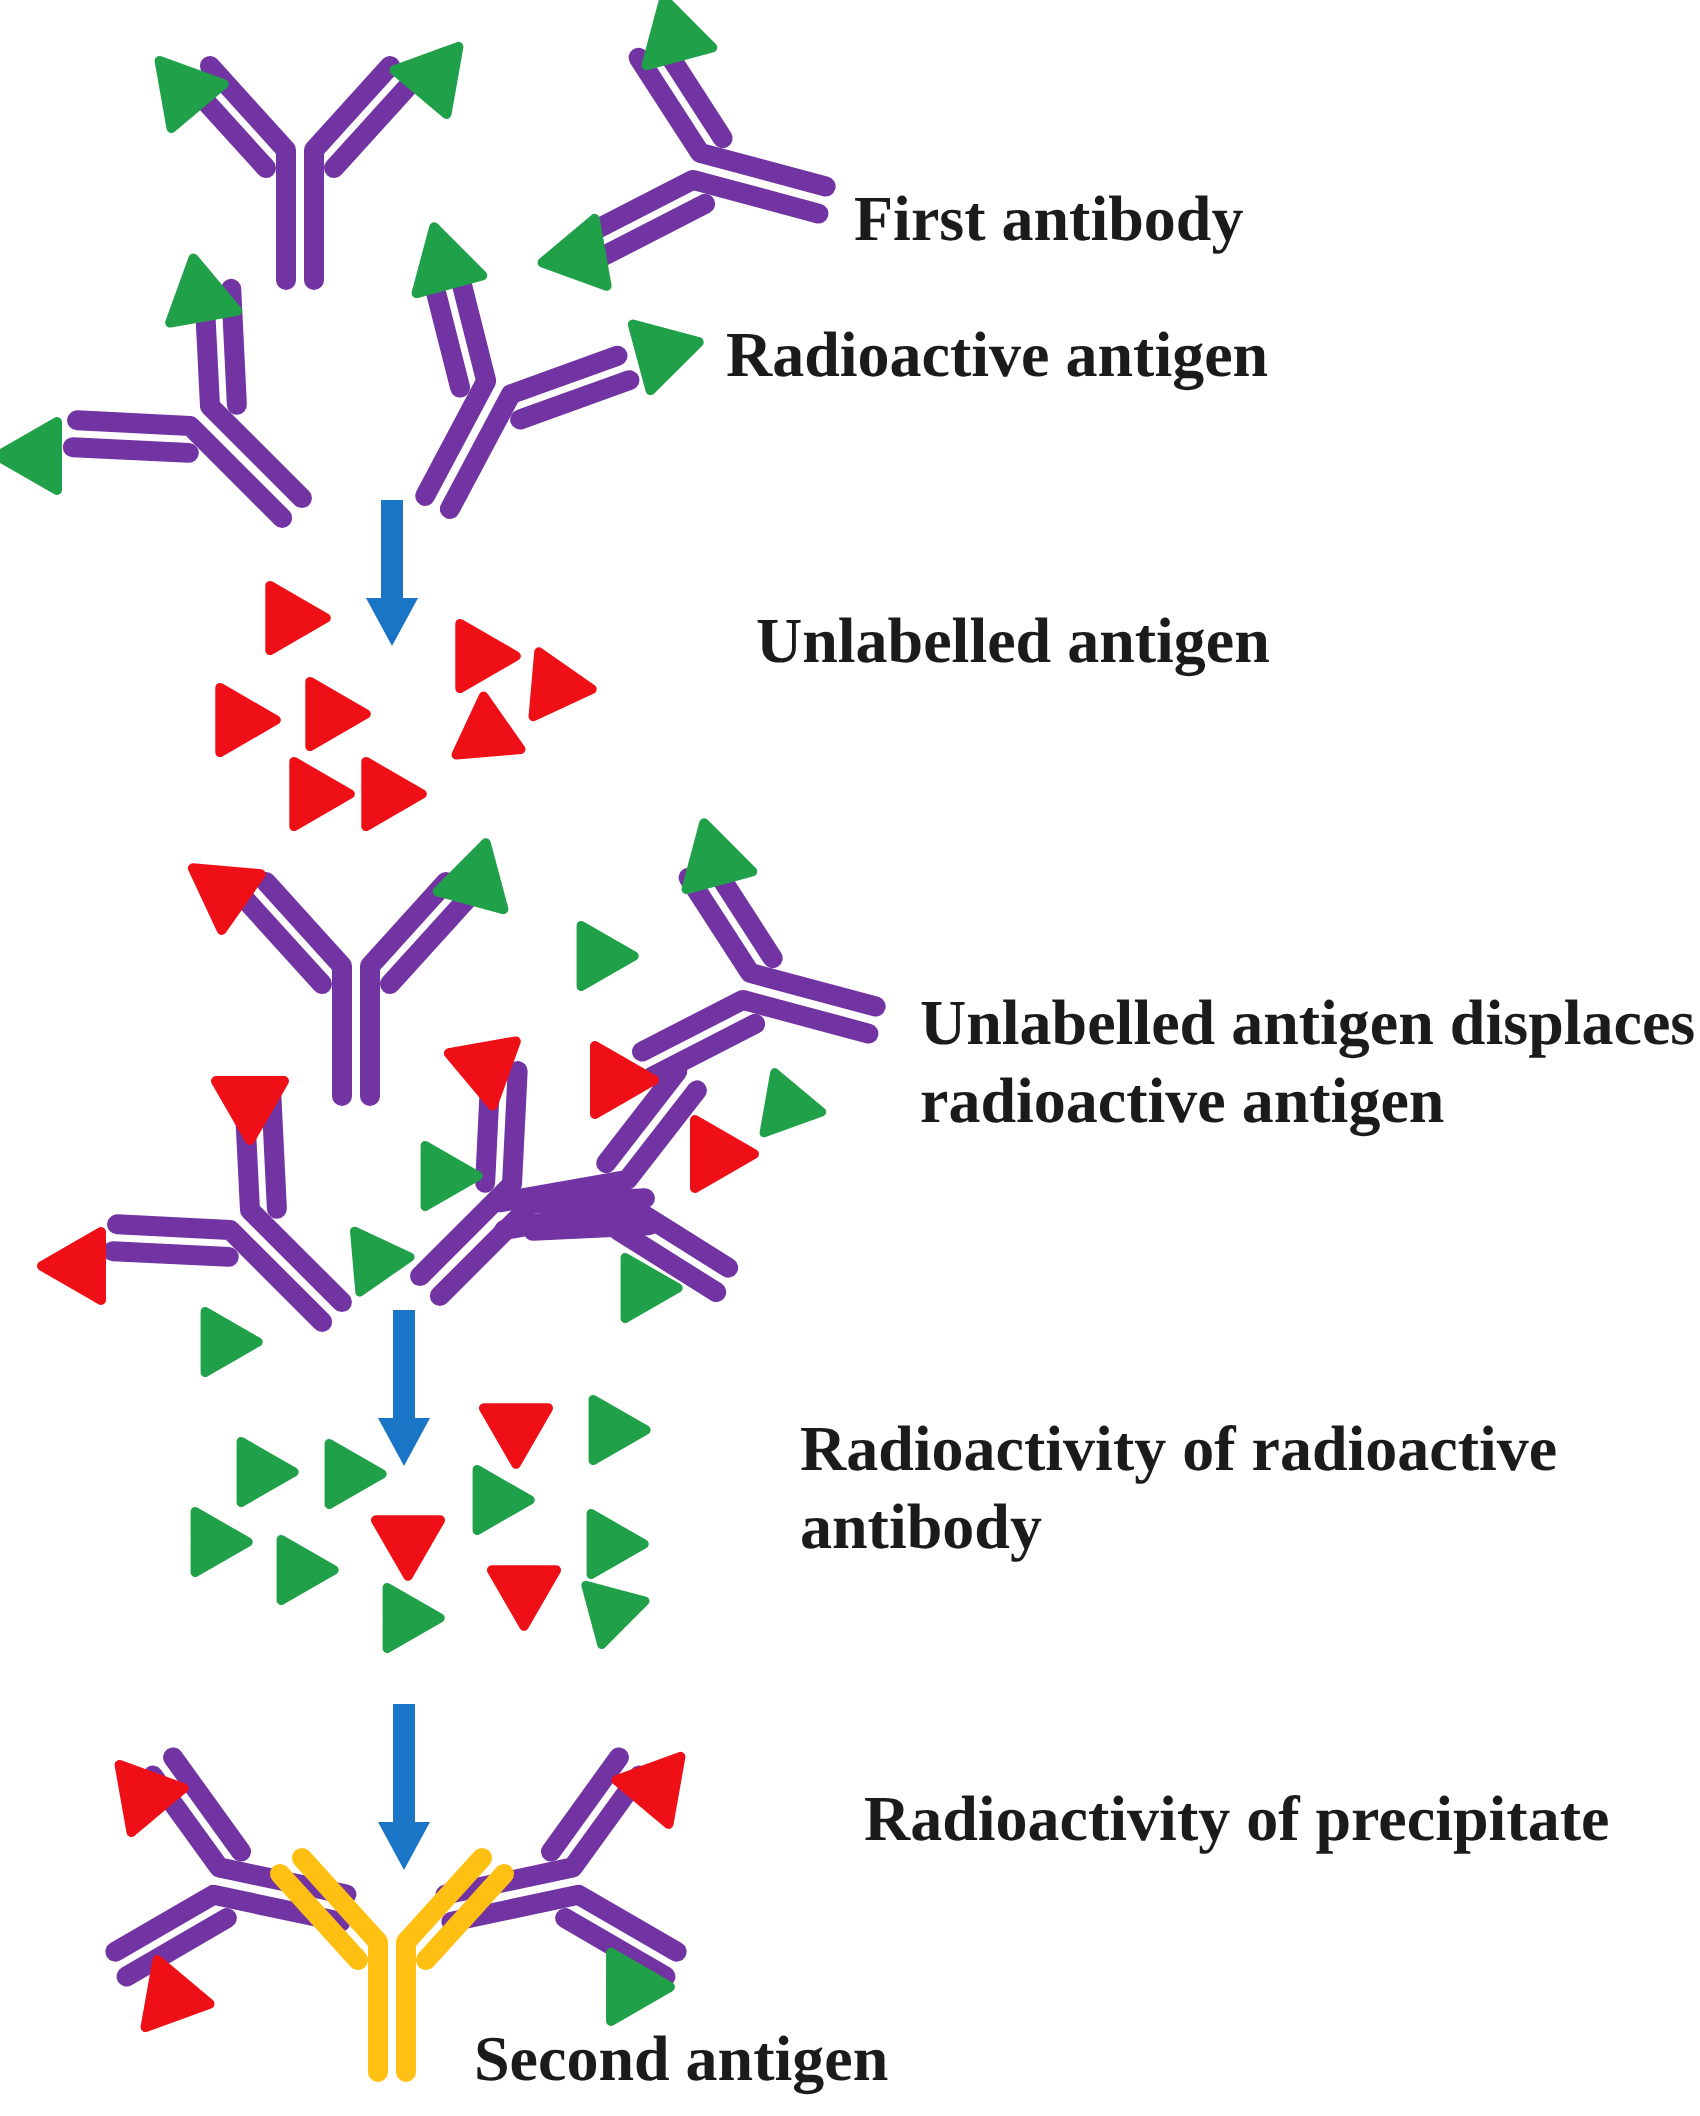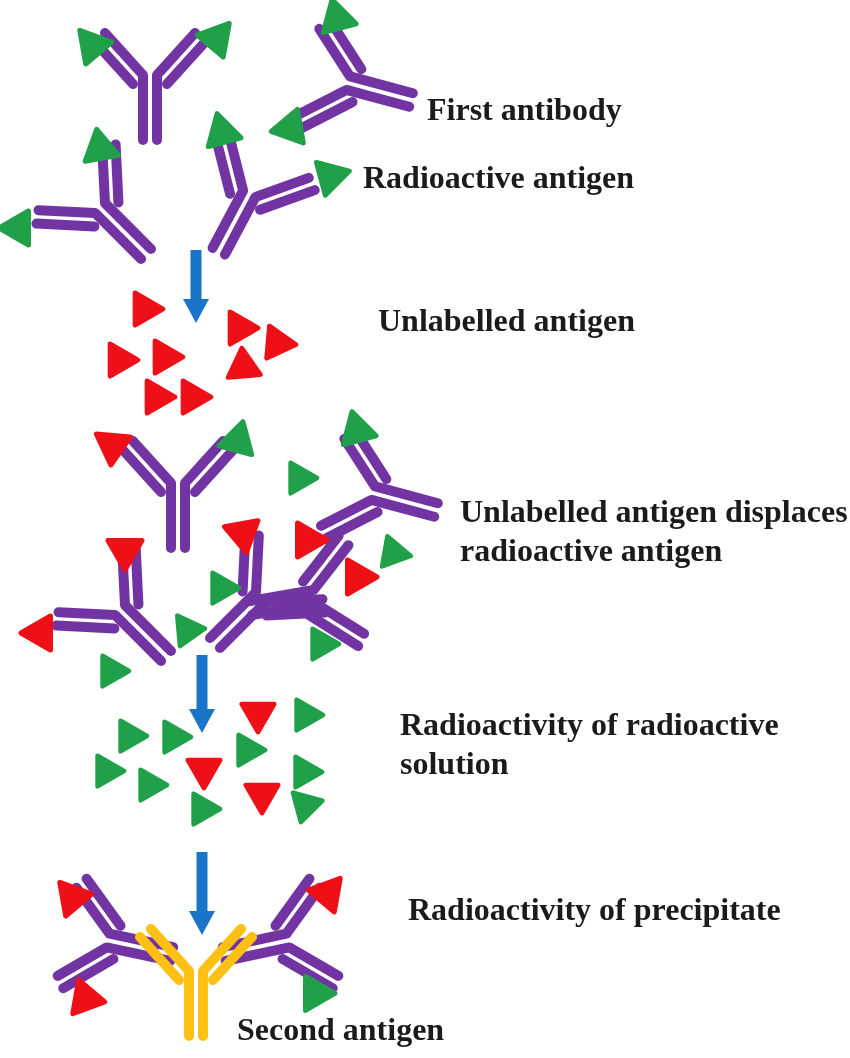--- a/index.html
+++ b/index.html
@@ -12,21 +12,21 @@
   .lbl{
     position:absolute;font-family:Liberation Serif, serif;font-weight:700;
     font-size:32px;line-height:39px;color:#1b1b1b;white-space:nowrap;
   }
   .lbl span{display:block;}
   #lbl-first{left:427px;top:90px;}
   #lbl-radioactive{left:363px;top:158px;}
   #lbl-unlabelled{left:378px;top:301px;}
   #lbl-displaces{left:448px;top:492px;margin-left:12px;}
   #lbl-supernatant{left:400px;top:705px;}
-  #lbl-precipitate{left:408px;top:890px;}
+  #lbl-precipitate{left:432px;top:890px;}
   #lbl-second{left:237px;top:1010px;}
 </style>
 </head>
 <body>
 
 <div id="stage">
   <svg id="diagram-svg" viewBox="0 0 850 1058">
       <g>
         <line x1="196" y1="250" x2="196" y2="303" stroke="#1B75C7" stroke-width="11"></line>
         <polygon points="183,299 209,299 196,323" fill="#1B75C7"></polygon>
@@ -165,19 +165,19 @@
 
   <div class="lbl" id="lbl-unlabelled">Unlabelled antigen</div>
 
   <div class="lbl" id="lbl-displaces">
     <span>Unlabelled antigen displaces</span>
     <span>radioactive antigen</span>
   </div>
 
   <div class="lbl" id="lbl-supernatant">
     <span>Radioactivity of radioactive</span>
-    <span>solution</span>
+    <span>antibody</span>
   </div>
 
   <div class="lbl" id="lbl-precipitate">Radioactivity of precipitate</div>
 
   <div class="lbl" id="lbl-second">Second antigen</div>
 </div>
 
 </body></html>

